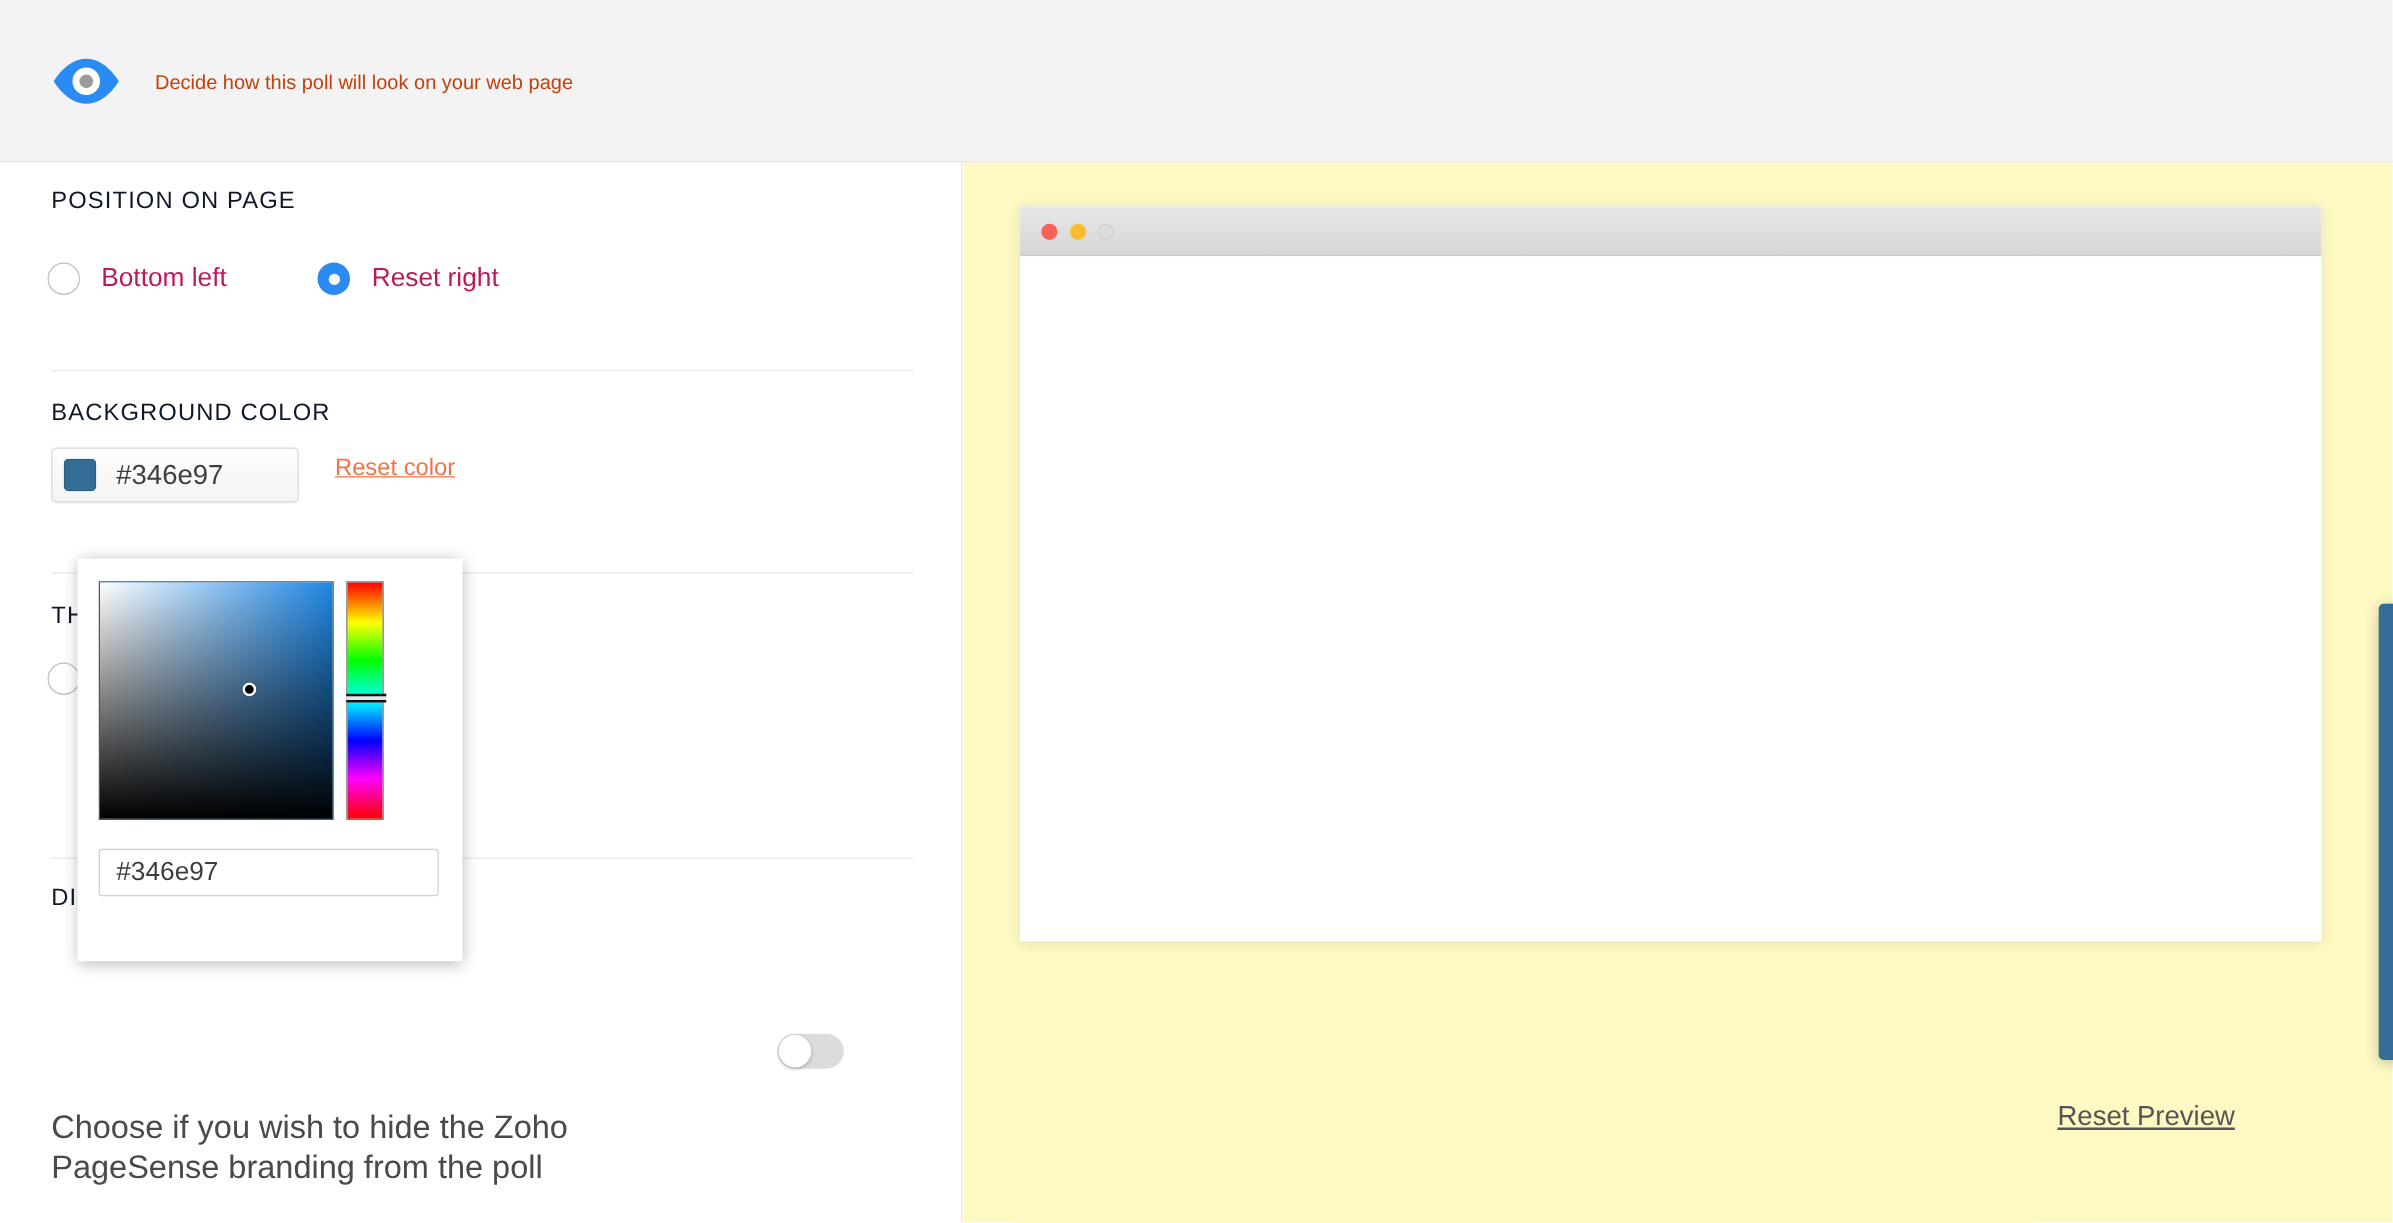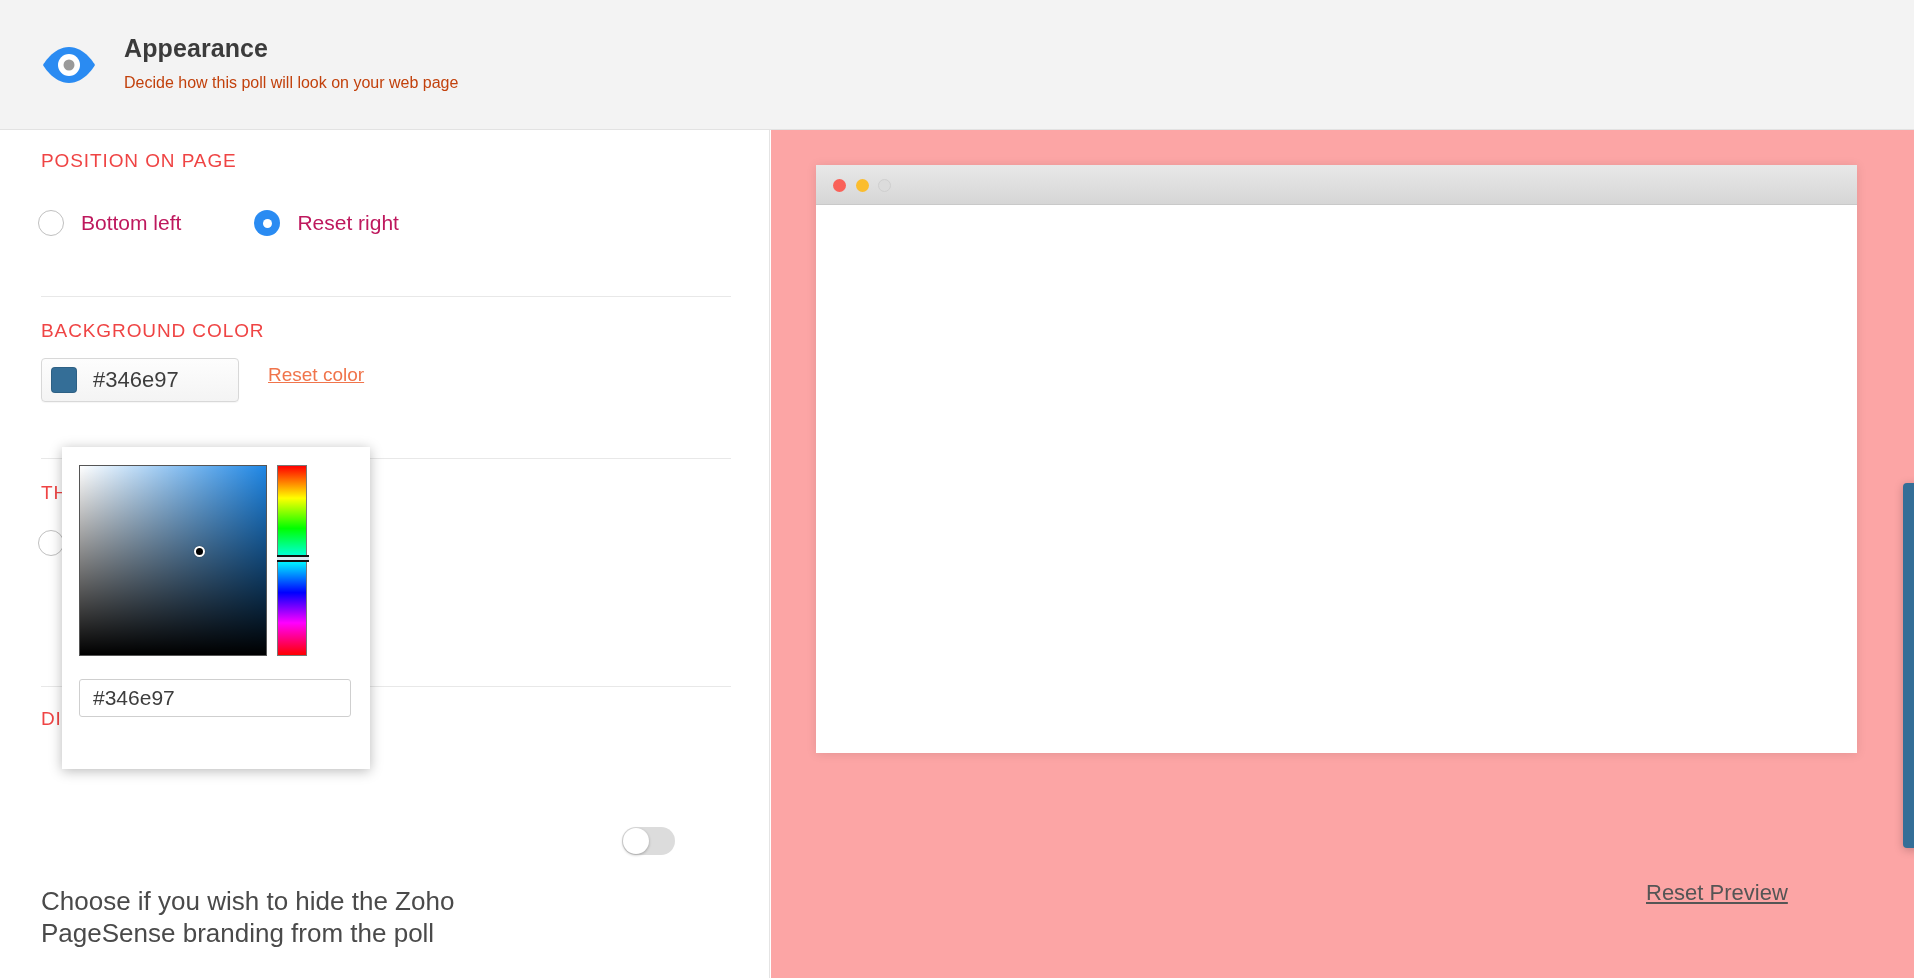--- a/index.html
+++ b/index.html
@@ -37,27 +37,27 @@
   .body-wrap { position: absolute; top: 130px; left: 0; width: 1914px; height: 848px; }
   .left-panel {
     position: absolute; top: 0; left: 0;
     width: 770px; height: 848px;
     background: #ffffff;
     border-right: 1px solid #e4e4e4;
   }
   .right-panel {
     position: absolute; top: 0; left: 771px;
     width: 1143px; height: 848px;
-    background: #fca5a5;
+    background: #fef9c3;
   }
 
   
   .section-label {
     position: absolute;
-    font-size: 19px; color: #ef4444; letter-spacing: 0.9px;
+    font-size: 19px; color: #0f172a; letter-spacing: 0.9px;
     text-transform: uppercase;
     white-space: nowrap;
   }
   .lbl-position { left: 41px; top: 20px; }
   .lbl-bgcolor  { left: 41px; top: 190px; text-align: right; }
   .lbl-theme    { left: 41px; top: 352px; }
   .lbl-display  { left: 41px; top: 578px; }
 
   .divider {
     position: absolute; left: 41px; width: 690px; height: 1px;
@@ -222,21 +222,20 @@
 
 <div class="header">
   <div class="header-icon">
     <svg class="eye-svg" viewBox="0 0 58 40" xmlns="http://www.w3.org/2000/svg">
       <path d="M29 2 C13 2 3 20 3 20 C3 20 13 38 29 38 C45 38 55 20 55 20 C55 20 45 2 29 2 Z" fill="#2a8bf2"></path>
       <circle cx="29" cy="20" r="11" fill="#ffffff"></circle>
       <circle cx="29" cy="20" r="5.5" fill="#9a9a9a"></circle>
     </svg>
   </div>
   <div class="header-text">
-    <div class="header-title">Appearance</div>
     <div class="header-sub">Decide how this poll will look on your web page</div>
   </div>
 </div>
 
 <div class="body-wrap">
 
   <div class="left-panel">
 
     <div class="section-label lbl-position">POSITION ON PAGE</div>
 

